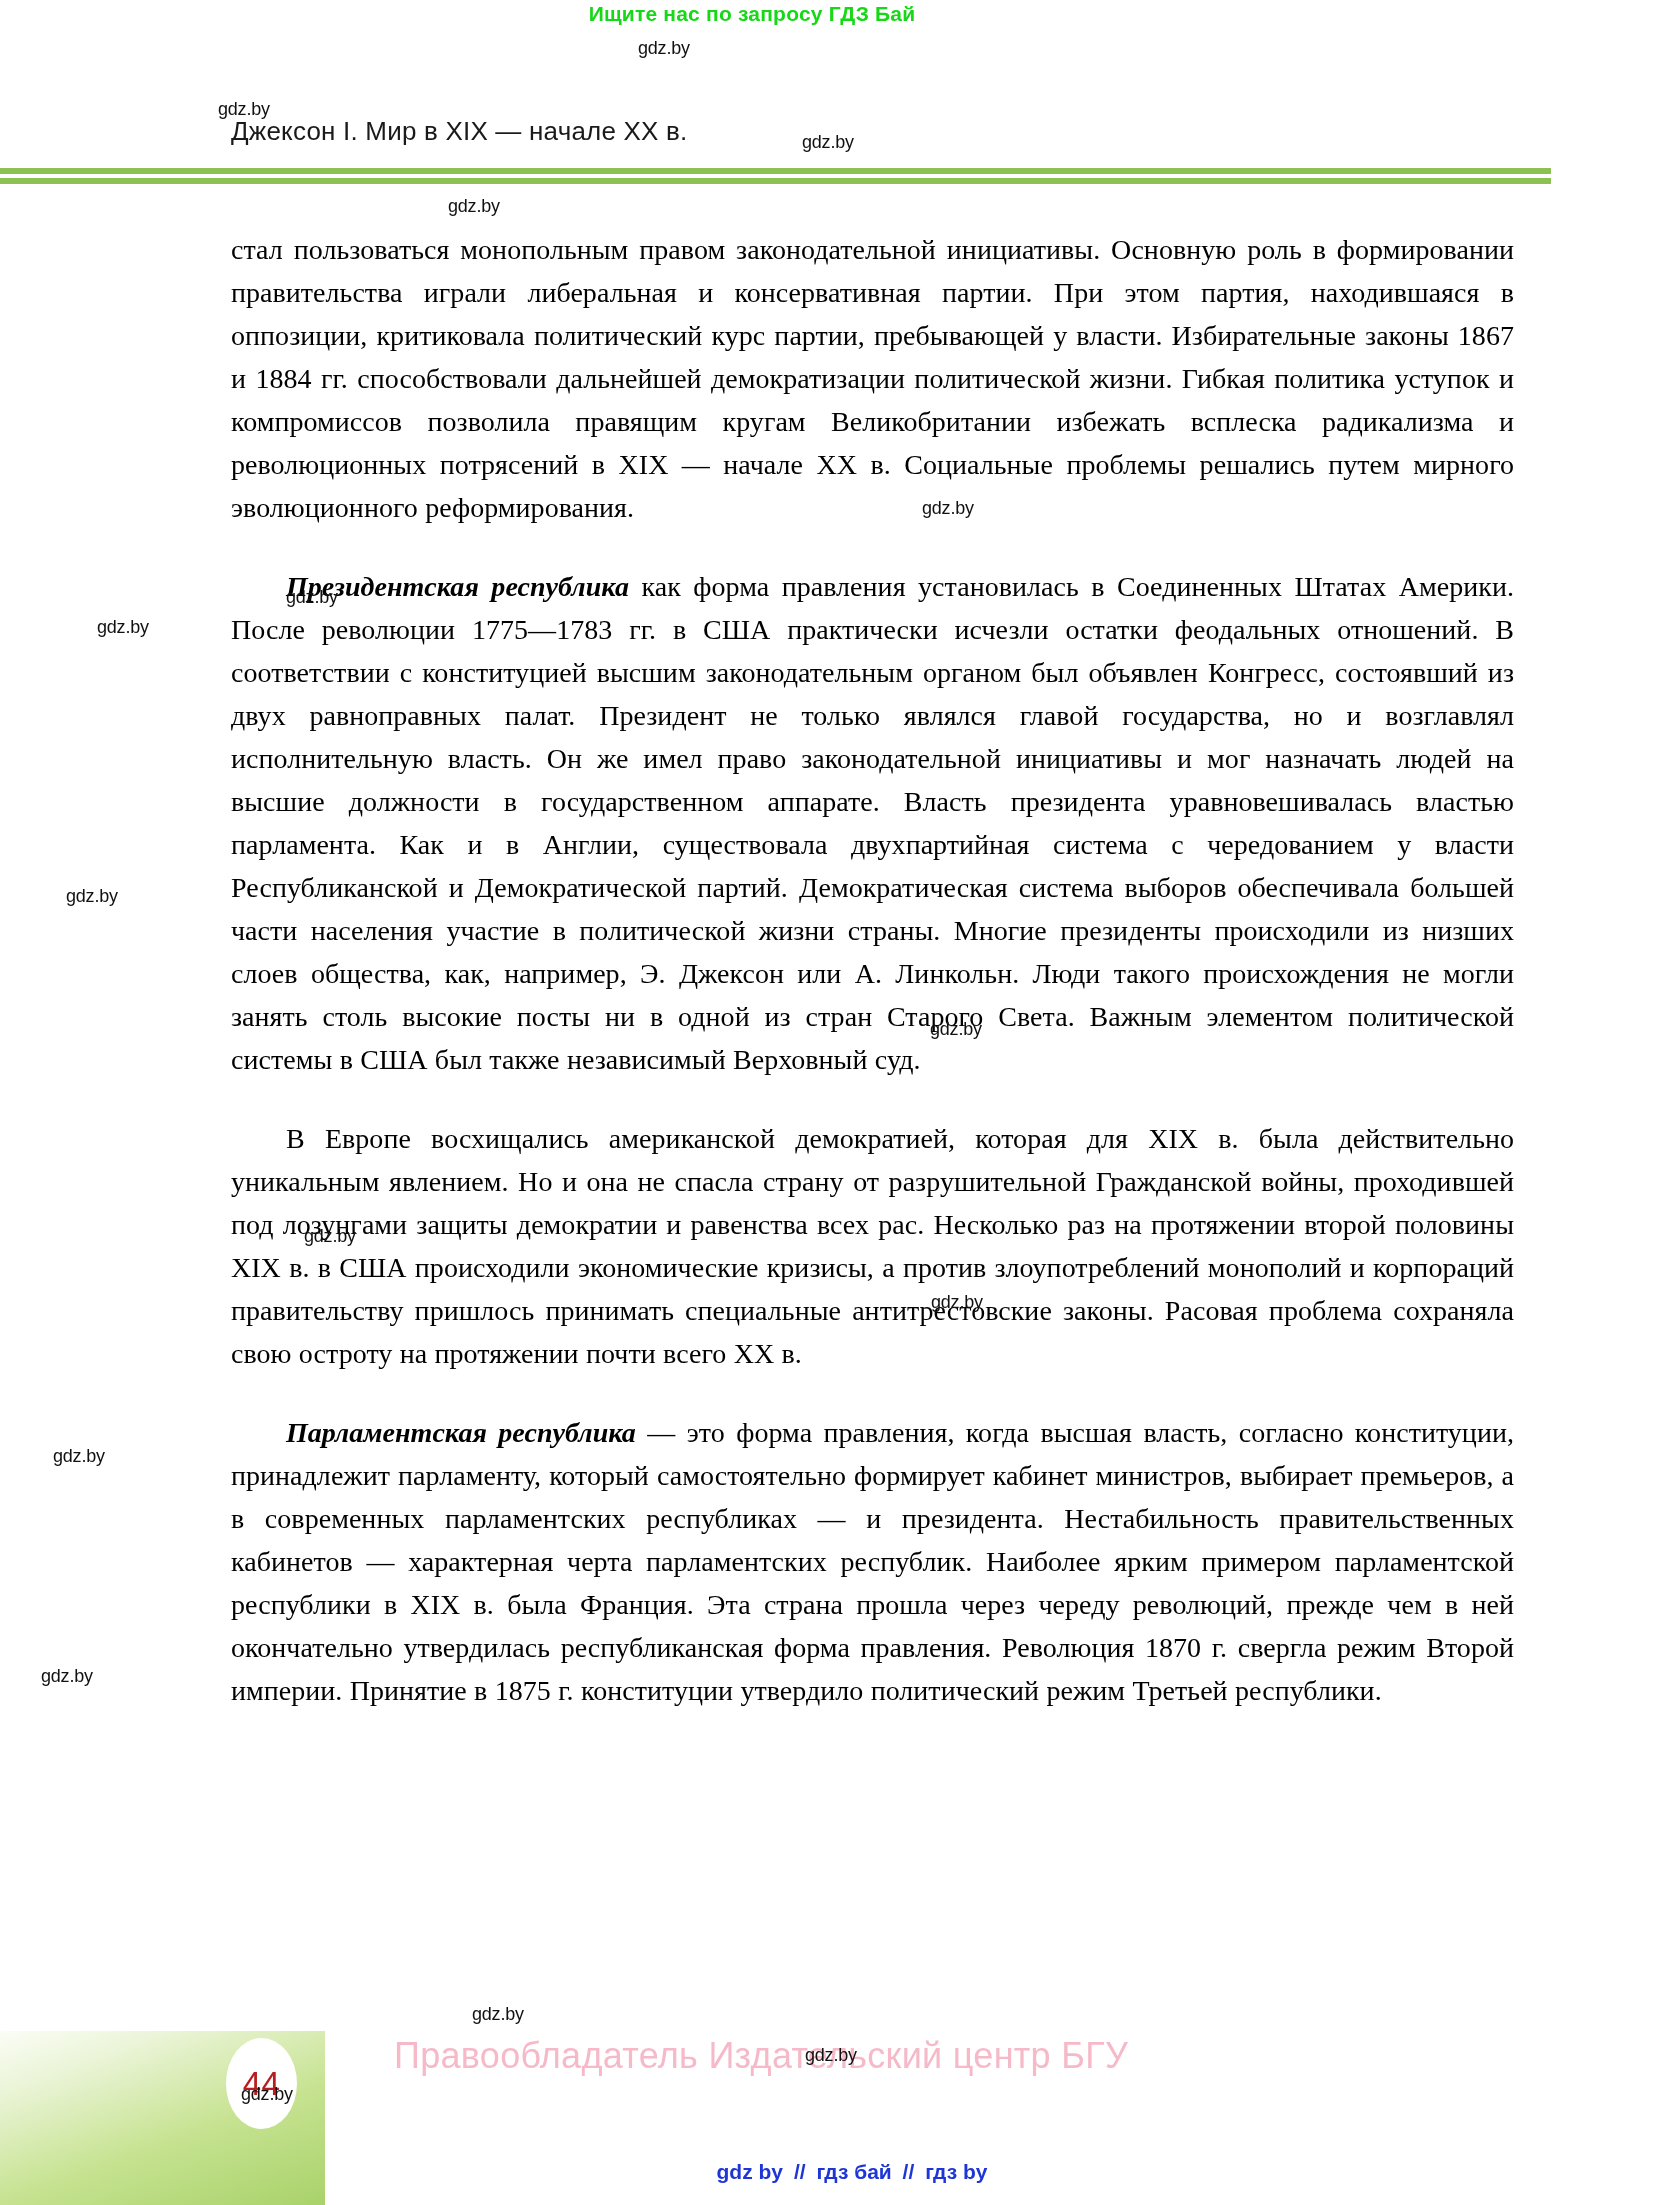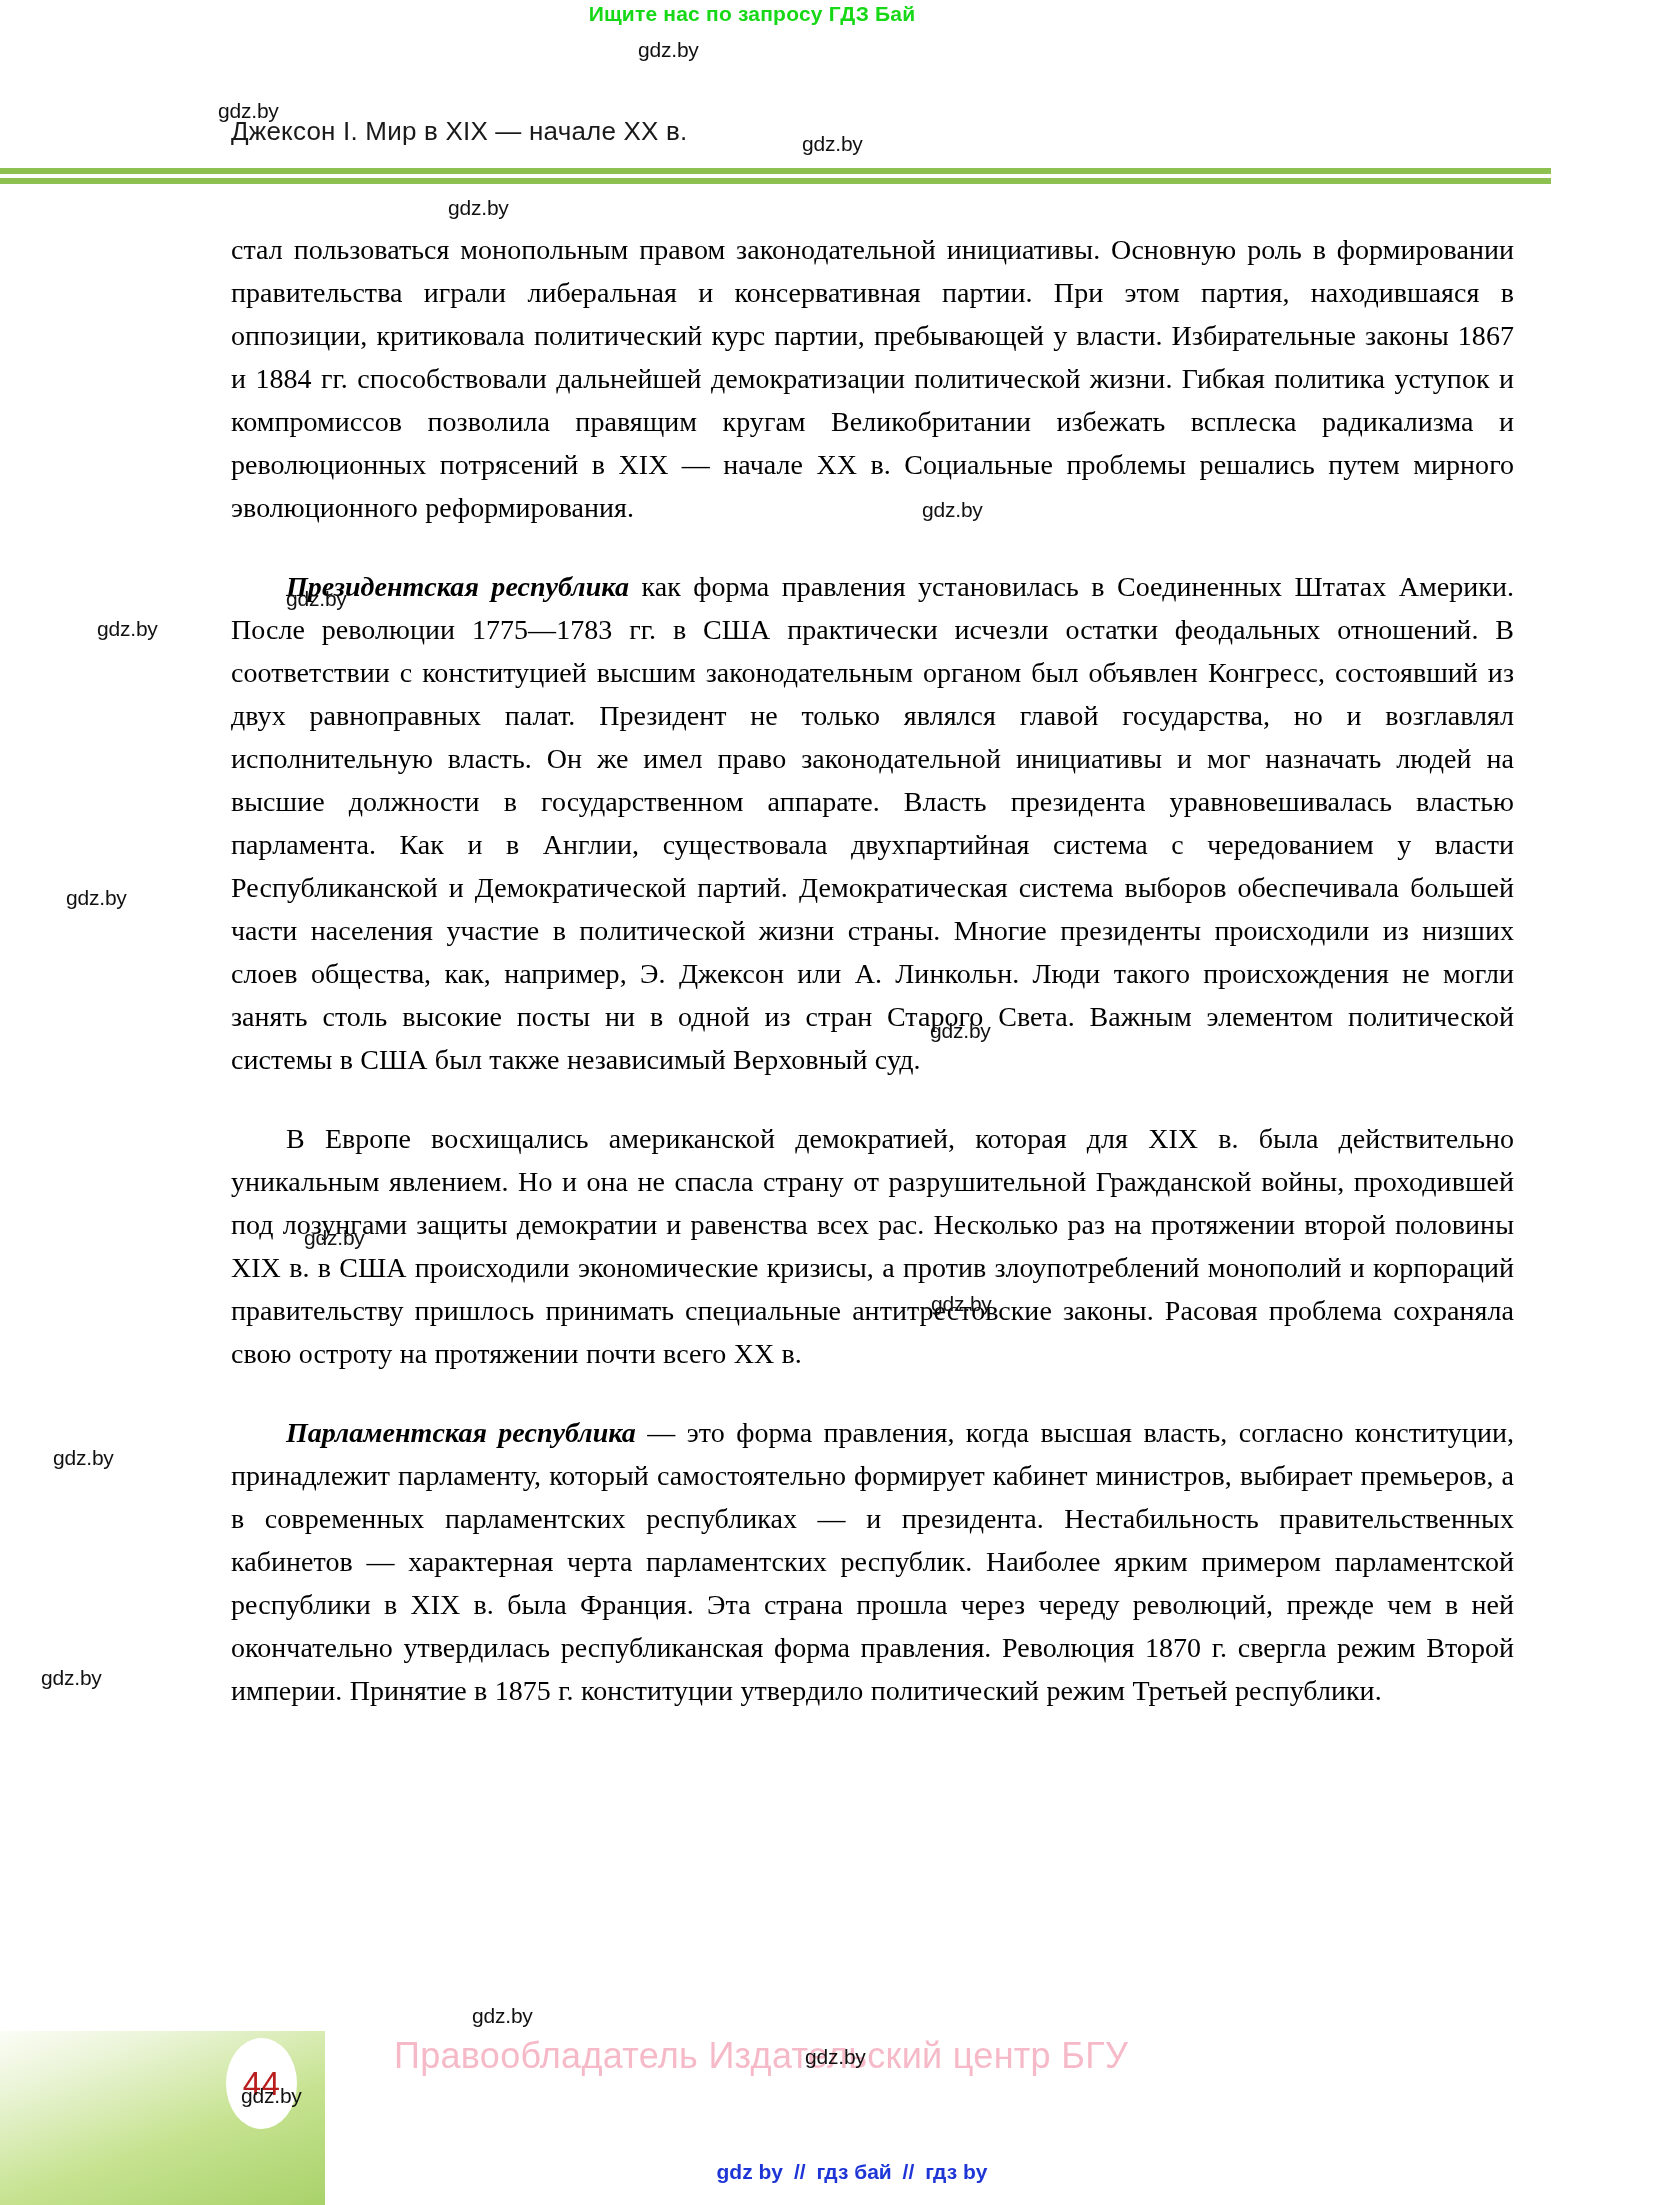--- a/index.html
+++ b/index.html
@@ -151,21 +151,21 @@
     color: #1f36d6;
     white-space: nowrap;
     margin-left: 20px;
   }
   .footer-links span { padding: 0 2.5px; }
 
   
   .wm {
     position: absolute;
     font-family: "Liberation Sans", "DejaVu Sans", sans-serif;
-    font-size: 21px;
+    font-size: 18px;
     font-weight: 400;
     color: #111111;
     white-space: nowrap;
     letter-spacing: -0.2px;
   }
 </style>
 </head>
 <body>
 
 <div class="promo-banner">Ищите нас по запросу ГДЗ Бай</div>

